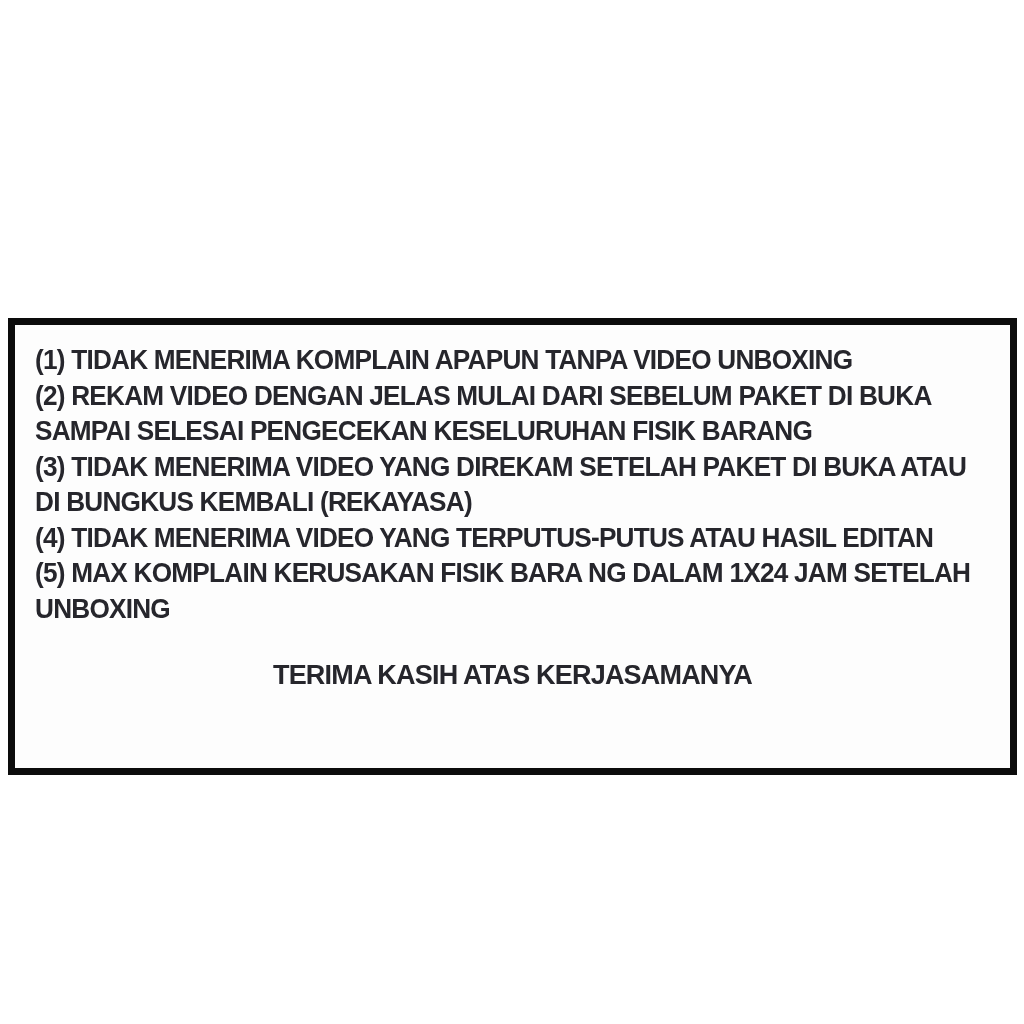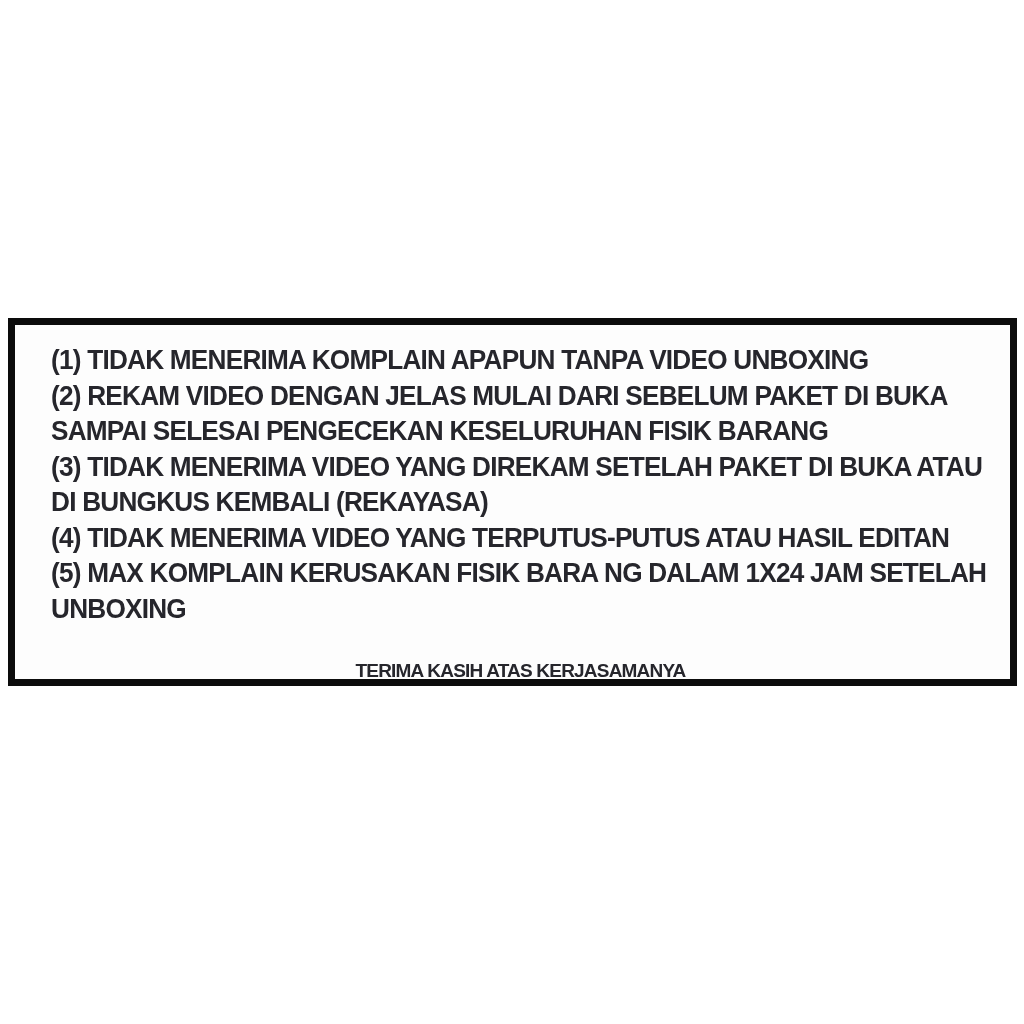--- a/index.html
+++ b/index.html
@@ -13,39 +13,39 @@
     height: 1024px;
     background: #ffffff;
     overflow: hidden;
     font-family: "Liberation Sans", "DejaVu Sans", sans-serif;
   }
   .notice-box {
     position: absolute;
     left: 8px;
     top: 318px;
     width: 1009px;
-    height: 368px;
+    height: 457px;
     box-sizing: border-box;
     border: 7px solid #0c0c0c;
     background: #fdfdfd;
-    padding: 18px 20px 0 36px;
+    padding: 18px 20px 0 20px;
   }
   .notice-line {
     font-size: 27px;
     font-weight: bold;
     line-height: 35.5px;
     letter-spacing: -0.8px;
     color: #26262c;
     white-space: nowrap;
     transform: scaleX(0.97);
     transform-origin: left center;
   }
   .closing-line {
     margin-top: 33px;
-    font-size: 19px;
+    font-size: 27px;
     font-weight: bold;
     letter-spacing: -0.8px;
     color: #26262c;
     text-align: center;
     white-space: nowrap;
   }
 </style>
 </head>
 <body>
 

